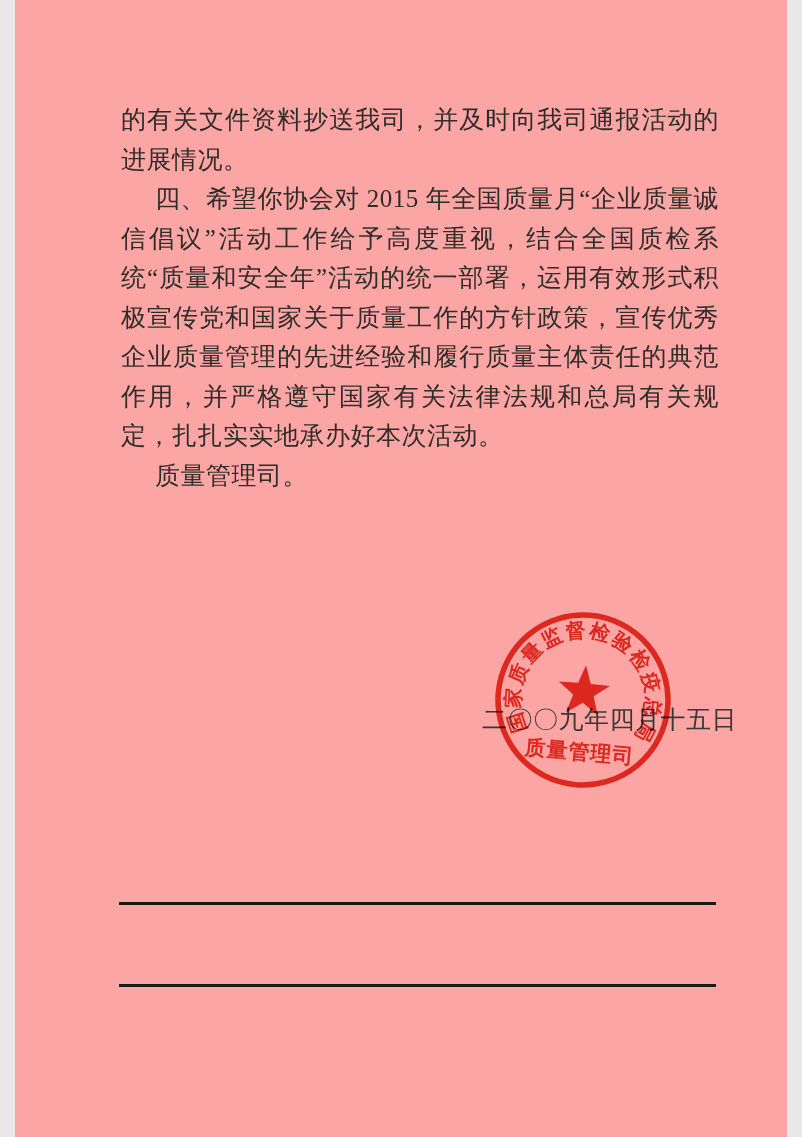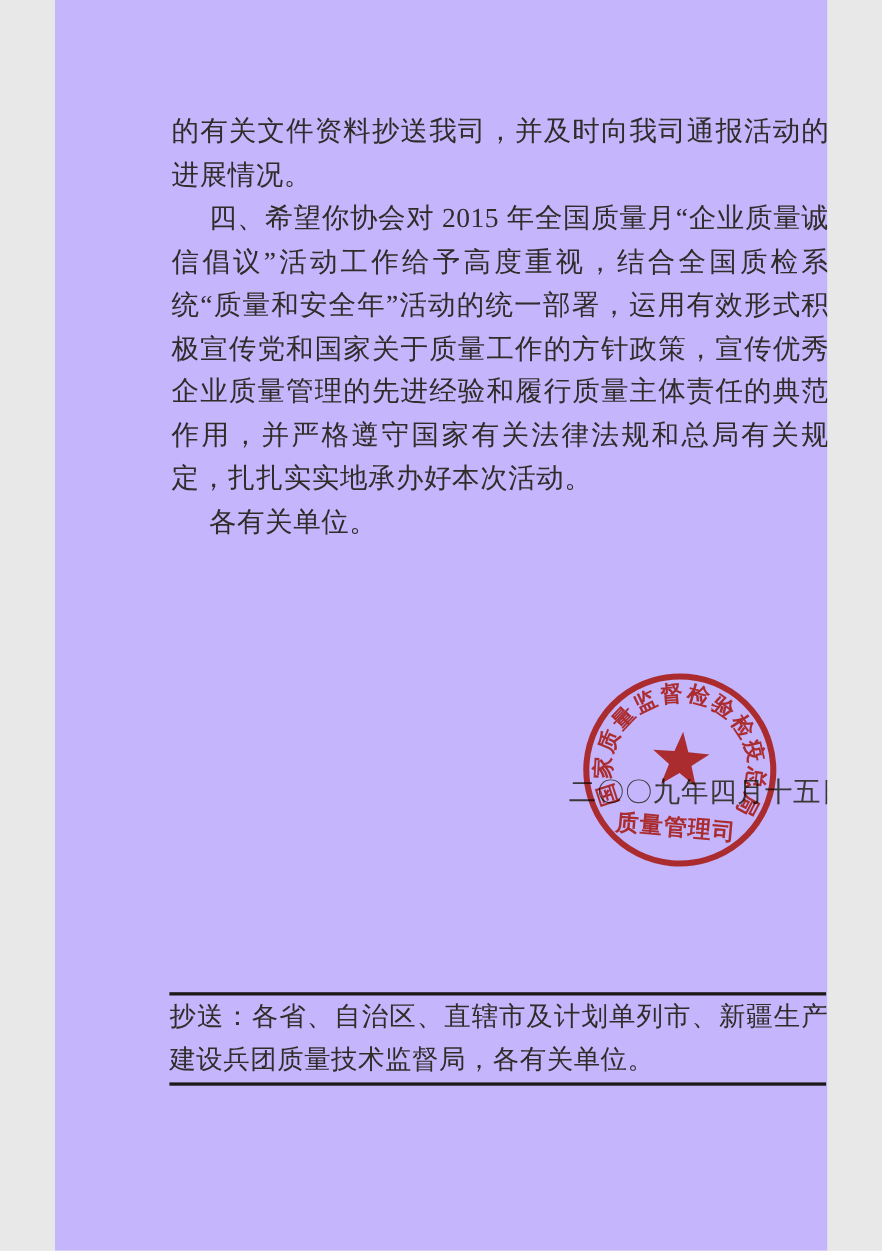--- a/index.html
+++ b/index.html
@@ -2,24 +2,24 @@
 <html><head>
 <meta charset="utf-8">
 <style>
   html, body {
     margin: 0;
     padding: 0;
     background: #e8e8e8;
   }
   .page {
     position: relative;
-    width: 702px;
+    width: 772px;
     height: 1137px;
     margin: 0 auto;
-    background: #c4b5fd;
+    background: #fca5a5;
     overflow: hidden;
     font-family: "Liberation Serif", "DejaVu Serif", serif;
   }
   
   .letter-body {
     position: absolute;
     left: 106px;
     top: 100px;
     width: 598px;
     font-size: 25px;
@@ -101,36 +101,35 @@
   }
 </style>
 </head>
 <body>
 
 <div class="page">
 
   <div class="letter-body">
     <p>的有关文件资料抄送我司，并及时向我司通报活动的进展情况。</p>
     <p class="indent">四、希望你协会对 2015 年全国质量月“企业质量诚信倡议”活动工作给予高度重视，结合全国质检系统“质量和安全年”活动的统一部署，运用有效形式积极宣传党和国家关于质量工作的方针政策，宣传优秀企业质量管理的先进经验和履行质量主体责任的典范作用，并严格遵守国家有关法律法规和总局有关规定，扎扎实实地承办好本次活动。</p>
-    <p class="indent">各有关单位。</p>
+    <p class="indent">质量管理司。</p>
   </div>
 
   <div class="letter-date">二〇〇九年四月十五日</div>
 
   <svg class="stamp" viewBox="-106 -106 212 212" xmlns="http://www.w3.org/2000/svg">
     <g transform="rotate(5)">
       <circle class="ink" cx="0" cy="0" r="85" stroke-width="5.5"></circle>
       <defs>
         <path id="stamp-arc" d="M -54.56 31.5 A 63 63 0 1 1 54.56 31.5" fill="none"></path>
       </defs>
       <text class="arc-text">
         <textPath href="#stamp-arc" startOffset="50%" text-anchor="middle">国家质量监督检验检疫总局</textPath>
       </text>
       <polygon class="star" points="0,-35 6.35,-16.74 25.68,-16.34 10.27,-4.66 15.87,13.84 0,2.8 -15.87,13.84 -10.27,-4.66 -25.68,-16.34 -6.35,-16.74"></polygon>
       <text class="dept-text" x="1" y="59">质量管理司</text>
     </g>
   </svg>
 
   <div class="cc-rule top"></div>
-  <div class="cc-text">抄送：各省、自治区、直辖市及计划单列市、新疆生产建设兵团质量技术监督局，各有关单位。</div>
   <div class="cc-rule bottom"></div>
 
 </div>
 
 </body></html>

